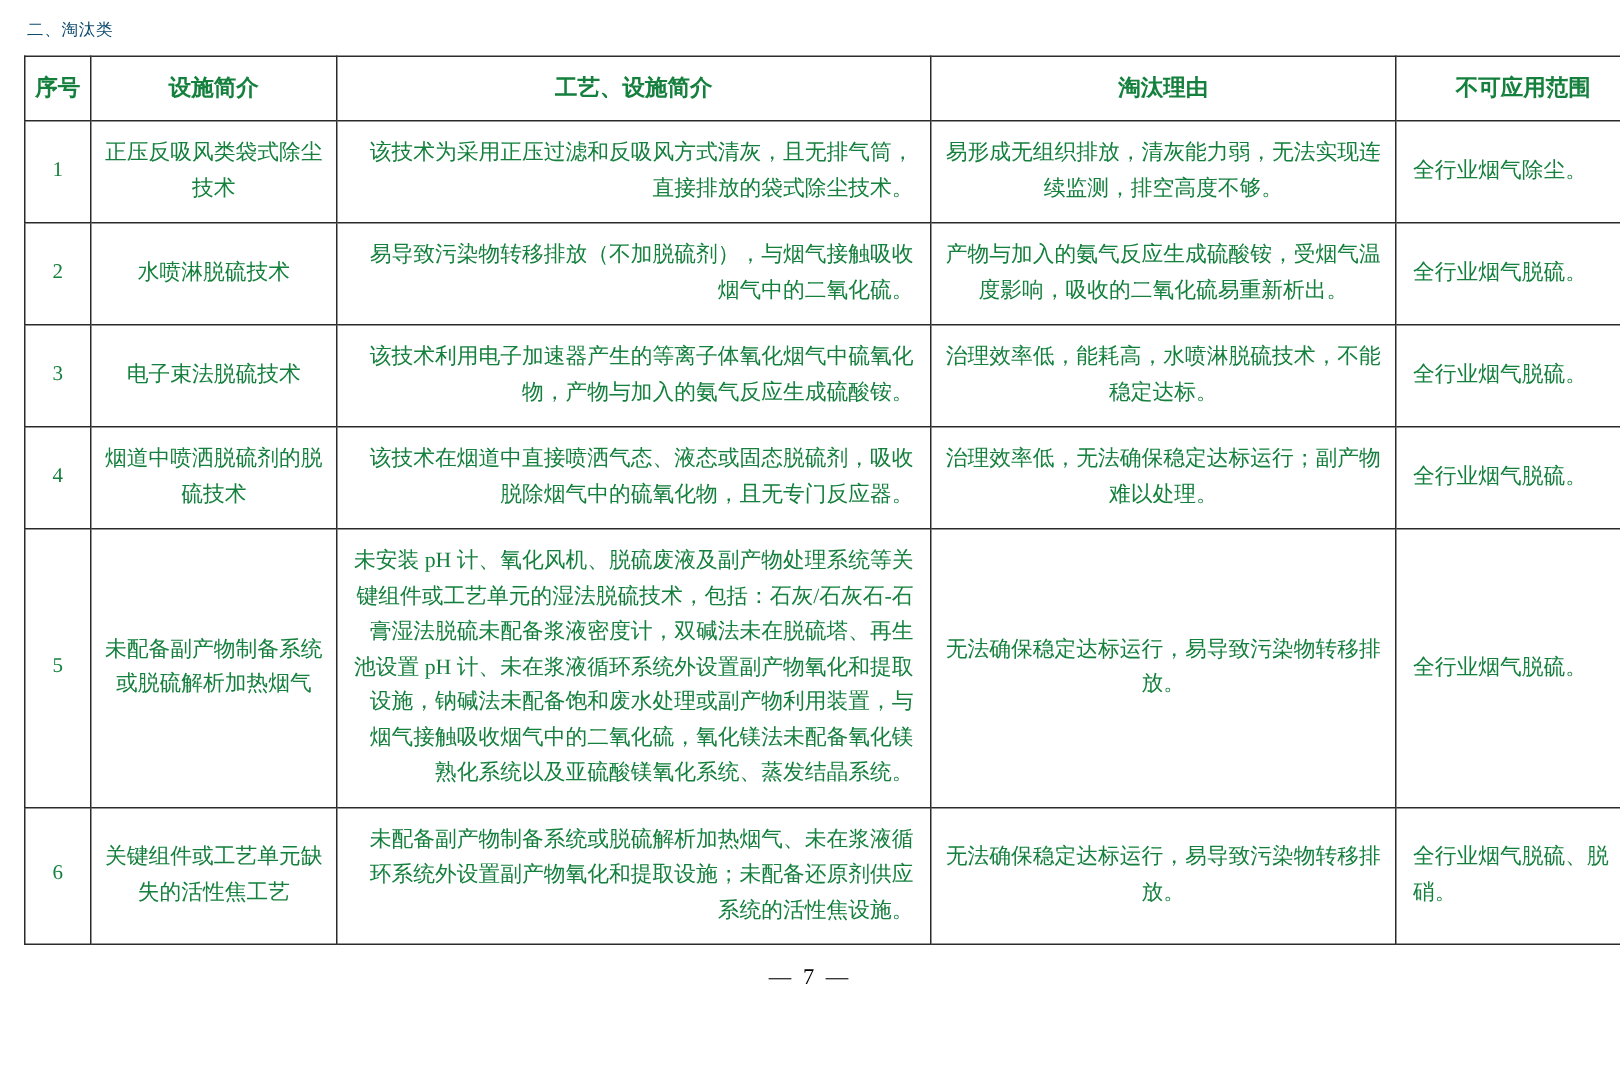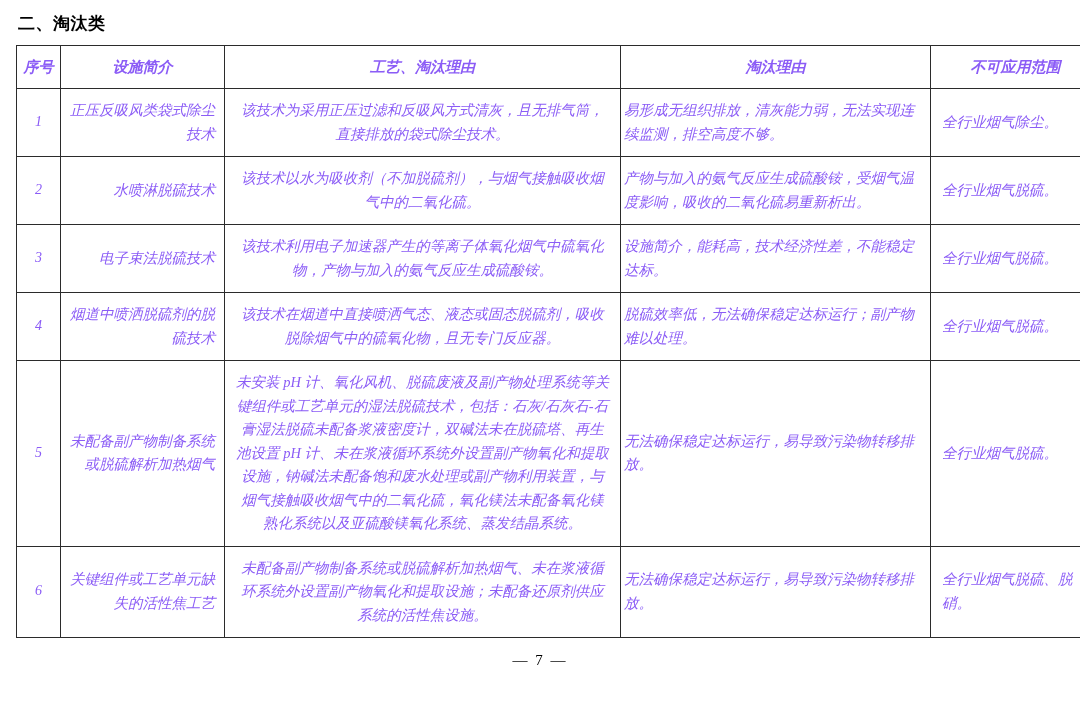--- a/index.html
+++ b/index.html
@@ -16,63 +16,62 @@
     overflow: hidden;
   }
   .page {
     width: 1080px;
     height: 712px;
     box-sizing: border-box;
     padding: 8px 16px 0 16px;
     position: relative;
   }
   .section-title {
-    font-size: 17px;
-    font-weight: bold;
+    font-size: 11px;
+    font-weight: normal;
     letter-spacing: 0.5px;
     margin: 4px 0 10px 2px;
-    color: #000000;
+    color: #0c4a6e;
   }
   table.doc-table {
     border-collapse: collapse;
     width: 1048px;
     table-layout: fixed;
     margin: 0 auto;
   }
   table.doc-table th,
   table.doc-table td {
     border: 1px solid #2b2b2b;
     vertical-align: middle;
     font-size: 14.5px;
     line-height: 1.62;
-    color: #8b5cf6;
-    font-style: italic;
+    color: #15803d;
   }
   table.doc-table th {
     text-align: center;
     font-weight: bold;
     padding: 9px 6px;
     font-size: 15px;
   }
   table.doc-table td.num {
     text-align: center;
     width: 44px;
     font-size: 14px;
   }
   table.doc-table td.name {
     padding: 10px 9px;
-    text-align: right;
+    text-align: center;
   }
   table.doc-table td.desc {
     padding: 10px 11px;
-    text-align: center;
+    text-align: right;
   }
   table.doc-table td.reason {
     padding: 10px 3px;
-    text-align: left;
+    text-align: center;
     vertical-align: middle;
   }
   table.doc-table td.scope {
     padding: 10px 11px;
     text-align: left;
     vertical-align: middle;
   }
   col.c-num { width: 44px; }
   col.c-name { width: 164px; }
   col.c-desc { width: 396px; }
@@ -101,52 +100,52 @@
       <col class="c-num">
       <col class="c-name">
       <col class="c-desc">
       <col class="c-reason">
       <col class="c-scope">
     </colgroup>
     <thead>
       <tr>
         <th>序号</th>
         <th>设施简介</th>
-        <th>工艺、淘汰理由</th>
+        <th>工艺、设施简介</th>
         <th>淘汰理由</th>
         <th>不可应用范围</th>
       </tr>
     </thead>
     <tbody>
       <tr>
         <td class="num">1</td>
         <td class="name">正压反吸风类袋式除尘技术</td>
         <td class="desc">该技术为采用正压过滤和反吸风方式清灰，且无排气筒，直接排放的袋式除尘技术。</td>
         <td class="reason">易形成无组织排放，清灰能力弱，无法实现连续监测，排空高度不够。</td>
         <td class="scope">全行业烟气除尘。</td>
       </tr>
       <tr>
         <td class="num">2</td>
         <td class="name">水喷淋脱硫技术</td>
-        <td class="desc">该技术以水为吸收剂（不加脱硫剂），与烟气接触吸收烟气中的二氧化硫。</td>
+        <td class="desc">易导致污染物转移排放（不加脱硫剂），与烟气接触吸收烟气中的二氧化硫。</td>
         <td class="reason">产物与加入的氨气反应生成硫酸铵，受烟气温度影响，吸收的二氧化硫易重新析出。</td>
         <td class="scope">全行业烟气脱硫。</td>
       </tr>
       <tr>
         <td class="num">3</td>
         <td class="name">电子束法脱硫技术</td>
         <td class="desc">该技术利用电子加速器产生的等离子体氧化烟气中硫氧化物，产物与加入的氨气反应生成硫酸铵。</td>
-        <td class="reason">设施简介，能耗高，技术经济性差，不能稳定达标。</td>
+        <td class="reason">治理效率低，能耗高，水喷淋脱硫技术，不能稳定达标。</td>
         <td class="scope">全行业烟气脱硫。</td>
       </tr>
       <tr>
         <td class="num">4</td>
         <td class="name">烟道中喷洒脱硫剂的脱硫技术</td>
         <td class="desc">该技术在烟道中直接喷洒气态、液态或固态脱硫剂，吸收脱除烟气中的硫氧化物，且无专门反应器。</td>
-        <td class="reason">脱硫效率低，无法确保稳定达标运行；副产物难以处理。</td>
+        <td class="reason">治理效率低，无法确保稳定达标运行；副产物难以处理。</td>
         <td class="scope">全行业烟气脱硫。</td>
       </tr>
       <tr class="tall">
         <td class="num">5</td>
         <td class="name">未配备副产物制备系统或脱硫解析加热烟气</td>
         <td class="desc">未安装 pH 计、氧化风机、脱硫废液及副产物处理系统等关键组件或工艺单元的湿法脱硫技术，包括：石灰/石灰石-石膏湿法脱硫未配备浆液密度计，双碱法未在脱硫塔、再生池设置 pH 计、未在浆液循环系统外设置副产物氧化和提取设施，钠碱法未配备饱和废水处理或副产物利用装置，与烟气接触吸收烟气中的二氧化硫，氧化镁法未配备氧化镁熟化系统以及亚硫酸镁氧化系统、蒸发结晶系统。</td>
         <td class="reason">无法确保稳定达标运行，易导致污染物转移排放。</td>
         <td class="scope">全行业烟气脱硫。</td>
       </tr>
       <tr class="tall">

